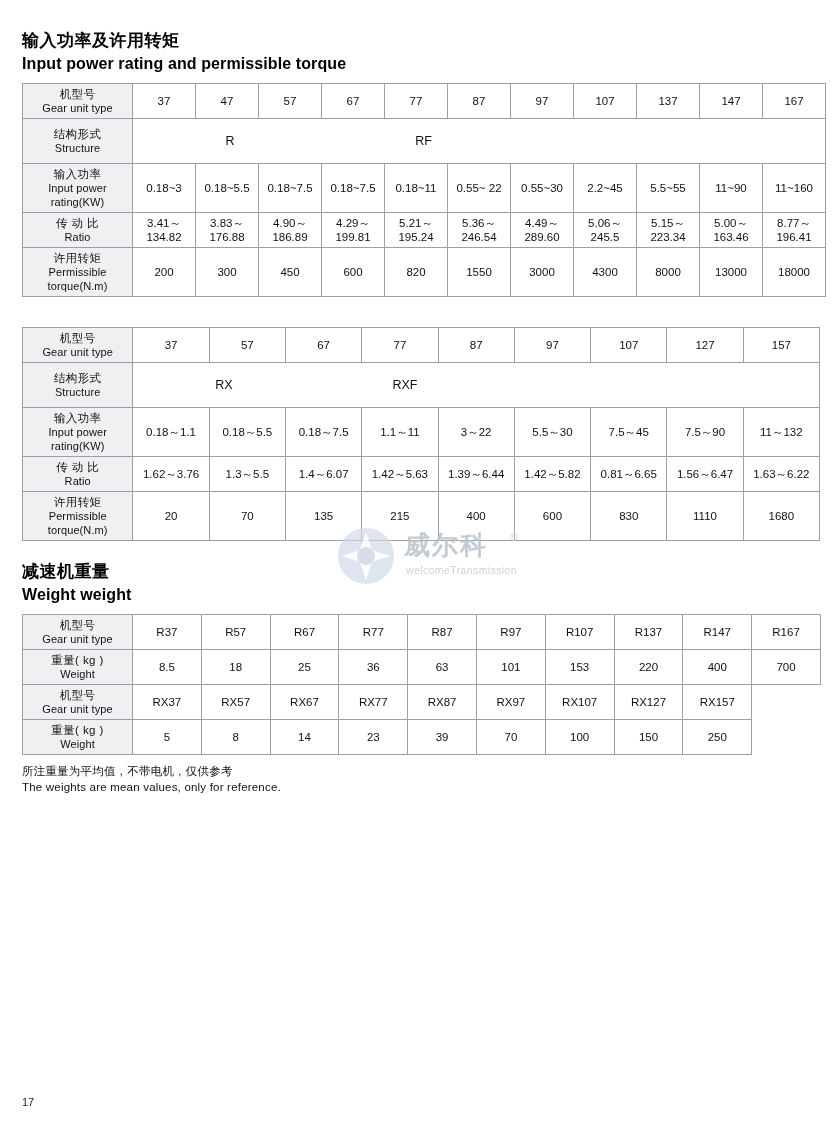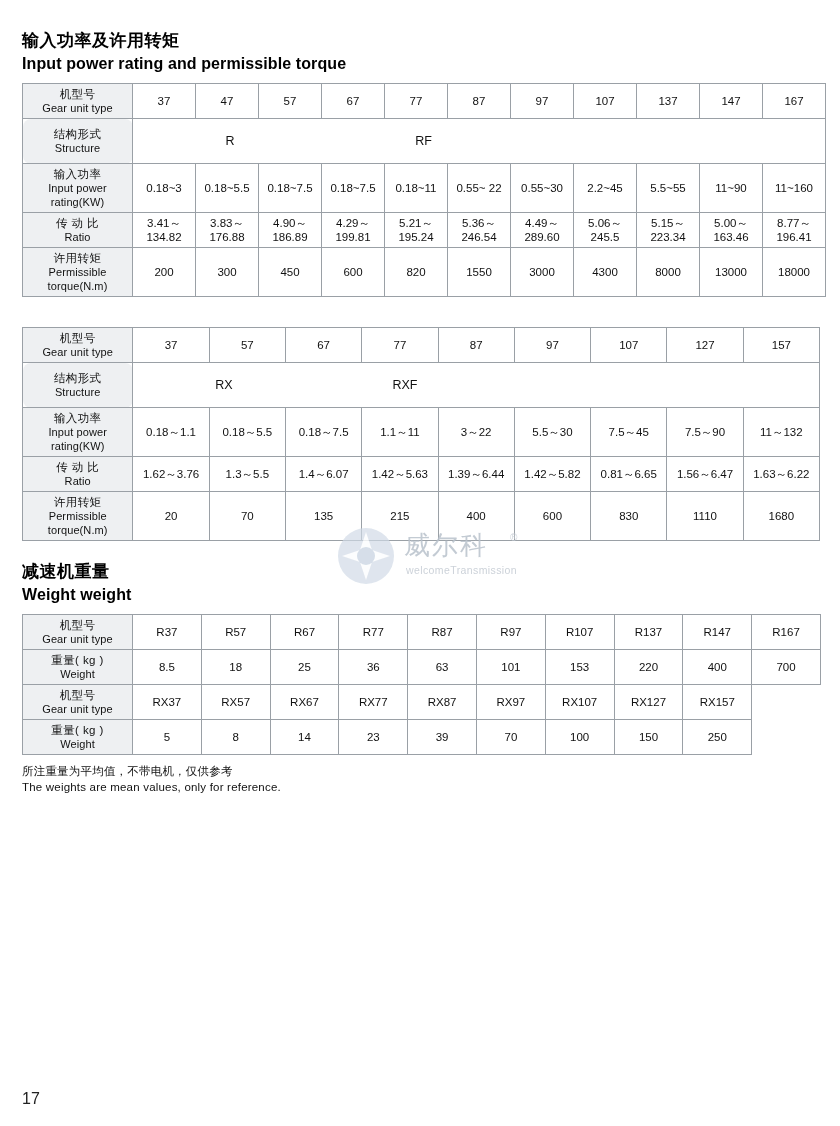--- a/index.html
+++ b/index.html
@@ -64,21 +64,20 @@
     display: block;
     letter-spacing: 0.4px;
   }
   td.hdr .en {
     display: block;
     font-size: 11px;
     letter-spacing: 0.1px;
   }
   .struct-row td {
     height: 38px;
-    border-radius: 8px;
   }
   .struct-cell {
     position: relative;
   }
   .struct-inner {
     display: flex;
     justify-content: space-around;
     align-items: center;
     font-size: 12.5px;
   }
@@ -94,39 +93,39 @@
     font-size: 11.5px;
     line-height: 16px;
     margin-top: 8px;
     color: #111;
   }
   .note div { letter-spacing: 0.2px; }
   .page-number {
     position: absolute;
     left: 22px;
     bottom: 18px;
-    font-size: 16px;
+    font-size: 11px;
     color: #222;
   }
   
   .watermark {
     position: absolute;
     left: 332px;
     top: 520px;
     width: 220px;
     height: 80px;
     pointer-events: none;
     opacity: 0.85;
   }
   .wm-text {
     position: absolute;
     left: 72px;
     top: 8px;
     font-size: 26px;
-    font-weight: normal;
+    font-weight: bold;
     color: #b9c2cc;
     letter-spacing: 2px;
   }
   .wm-sub {
     position: absolute;
     left: 74px;
     top: 44px;
     font-size: 10.5px;
     color: #c3cad2;
     letter-spacing: 0.4px;

